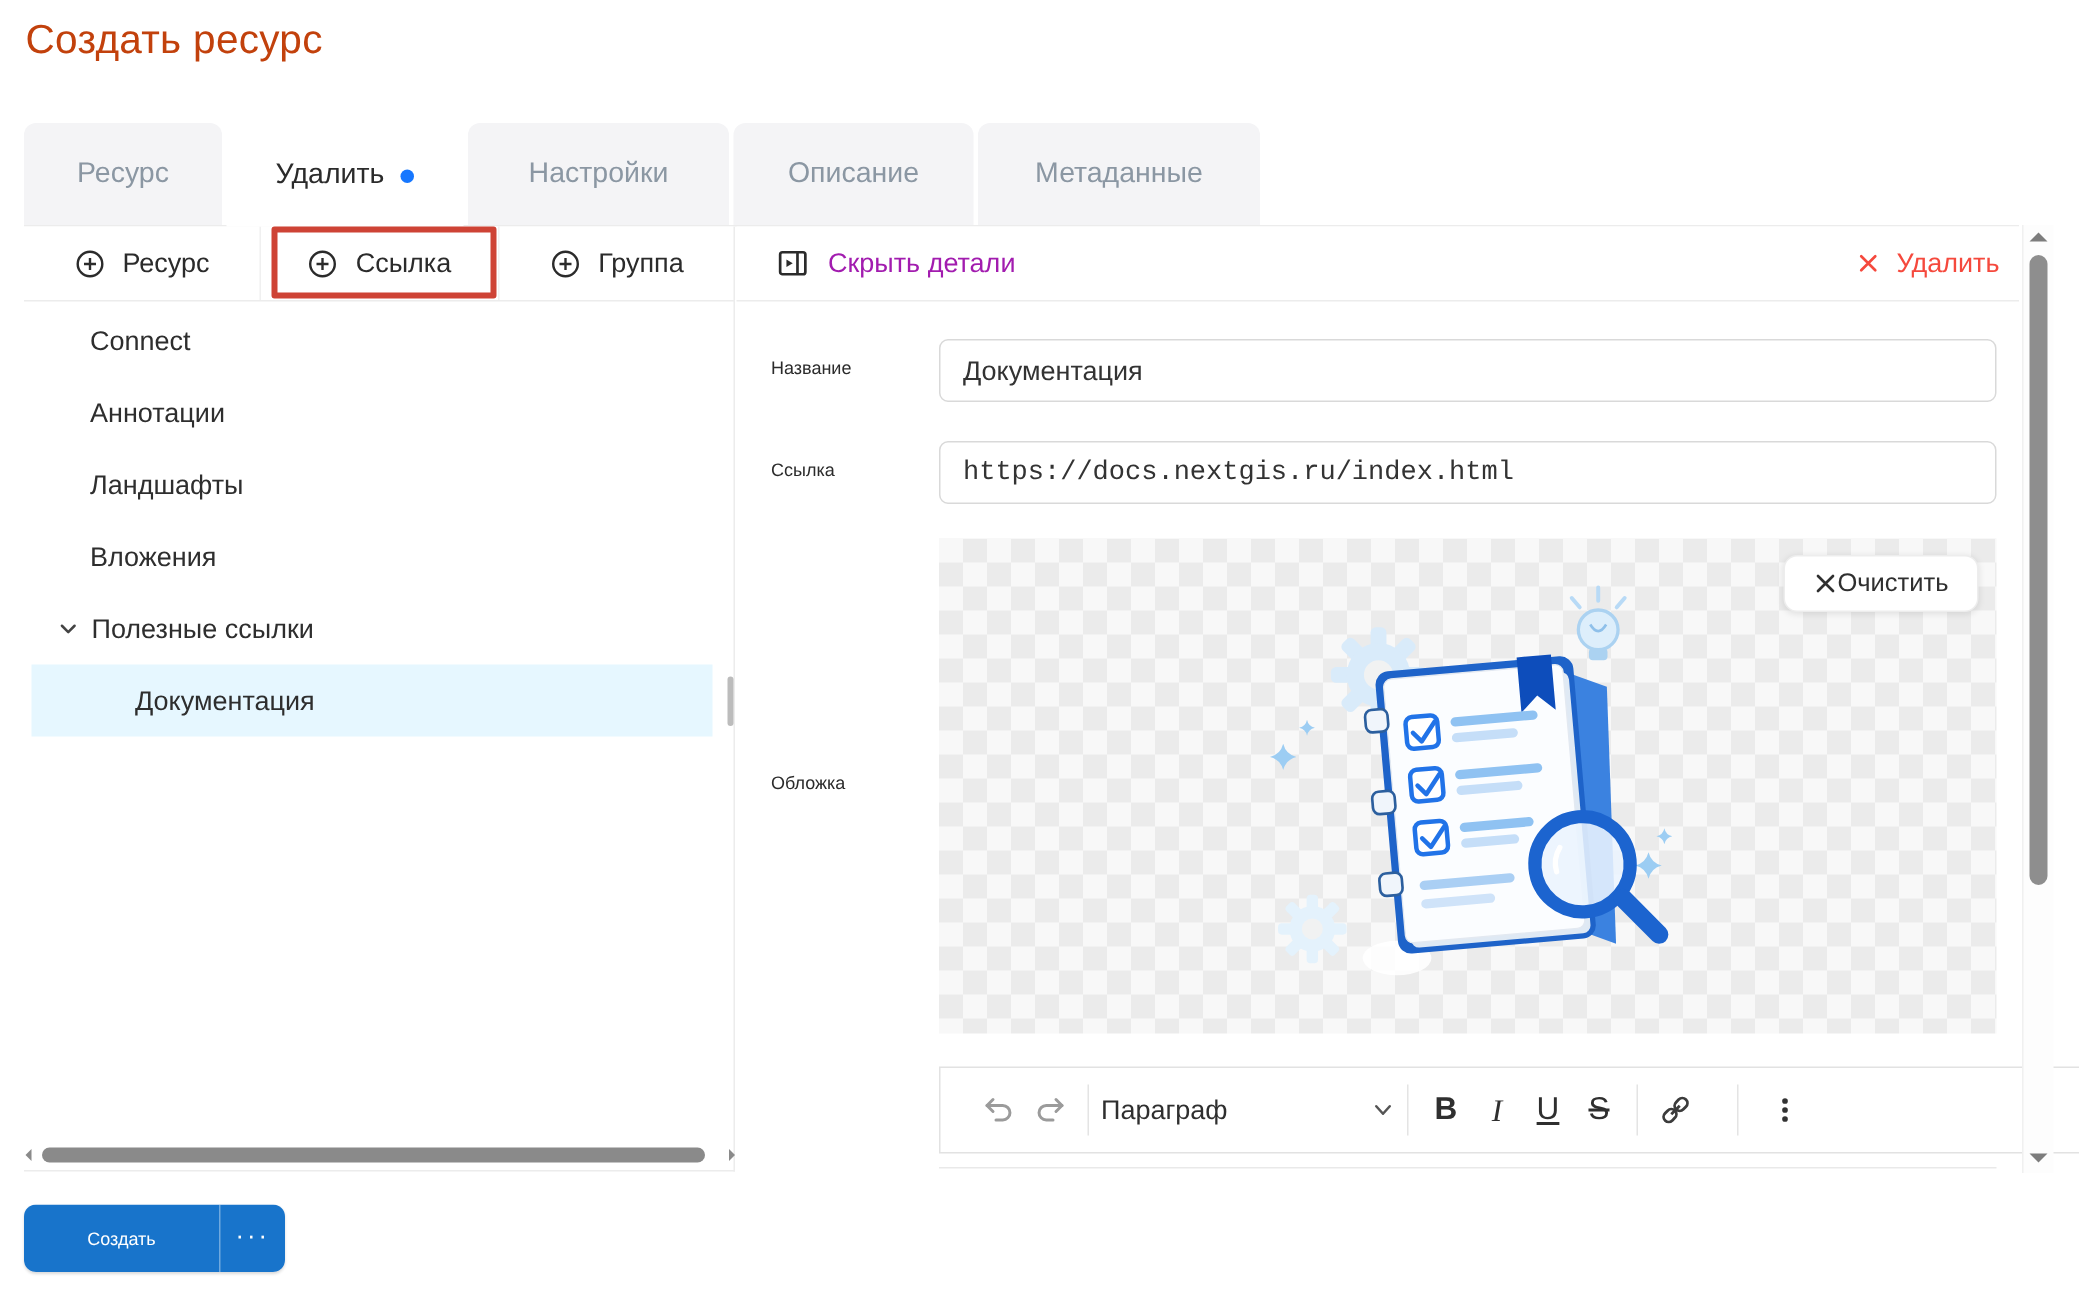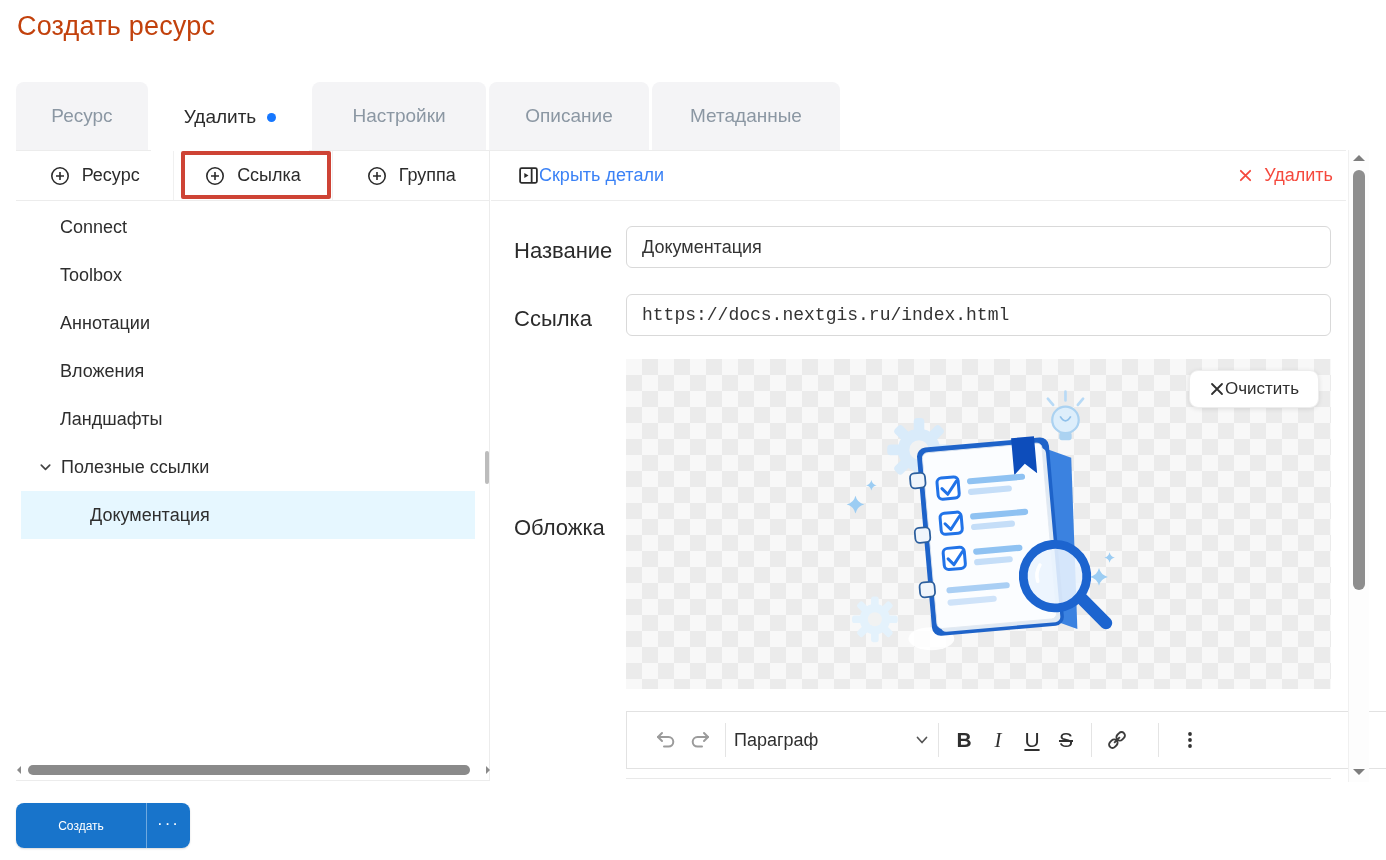--- a/index.html
+++ b/index.html
@@ -48,25 +48,25 @@
   .hscroll .thumb { position:absolute; left:12px; top:3px; width:442px; height:10px;
                     background:#8a8a8a; border-radius:5px; }
   .arrow-left, .arrow-right { position:absolute; top:4px; width:0; height:0; border:4px solid transparent; }
   .arrow-left  { left:1px;  border-right-color:#8a8a8a; border-left:none; }
   .arrow-right { right:0px; border-left-color:#8a8a8a; border-right:none; }
 
   
   .right-panel { position:absolute; left:475px; top:0; width:855px; height:630px; background:#fff; }
   .details-toolbar { position:absolute; left:0; top:0; width:855px; height:50px; display:flex;
                      align-items:center; border-bottom:1px solid #ececec; padding:0 13px 0 27px; }
-  .hide-details { display:flex; align-items:center; font-size:18px; color:#3b82f6; cursor:pointer; }
+  .hide-details { display:flex; align-items:center; gap:13px; font-size:18px; color:#a21caf; cursor:pointer; }
   .spacer { flex:1; }
   .delete-btn { display:flex; align-items:center; gap:11px; font-size:18px; color:#f5493d; cursor:pointer; }
 
-  .form-label { position:absolute; left:23px; font-size:22px; color:#2b2b2b; }
+  .form-label { position:absolute; left:23px; font-size:12px; color:#2b2b2b; }
   .text-input { position:absolute; left:135px; width:705px; height:42px; border:1px solid #d9d9d9;
                 border-radius:6px; font-family:"Liberation Sans",sans-serif; font-size:18px;
                 color:#333; padding:0 15px; outline:none; background:#fff; }
 
   .cover { position:absolute; left:135px; top:208px; width:705px; height:330px;
            background-image:conic-gradient(#ebebeb 25%, #f8f8f8 25% 50%, #ebebeb 50% 75%, #f8f8f8 75%);
            background-size:32px 32px; display:flex; align-items:center; justify-content:center; }
   .clear-btn { position:absolute; top:11px; right:12px; height:38px; padding:0 19px; background:#fff;
                border:1px solid #ededed; border-radius:9px; display:flex; align-items:center; 
                font-size:17px; color:#2f2f2f; box-shadow:0 1px 5px rgba(0,0,0,.10); cursor:pointer; }
@@ -160,30 +160,27 @@
         </svg>
         <span>Группа</span>
       </div>
     </div>
 
     <div class="tree">
       <div class="tree-row">
         <span class="lbl">Connect</span>
       </div>
       <div class="tree-row">
-        <span class="lbl">Toolbox</span>
+        <span class="lbl">Аннотации</span>
       </div>
       <div class="tree-row">
-        <span class="lbl">Аннотации</span>
+        <span class="lbl">Ландшафты</span>
       </div>
       <div class="tree-row">
         <span class="lbl">Вложения</span>
-      </div>
-      <div class="tree-row">
-        <span class="lbl">Ландшафты</span>
       </div>
       <div class="tree-row parent">
         <svg width="15" height="15" viewBox="0 0 16 16">
           <path d="M3.5 5.5 L8 10 L12.5 5.5" fill="none" stroke="#444" stroke-width="1.8" stroke-linecap="round" stroke-linejoin="round"></path>
         </svg>
         <span class="lbl">Полезные ссылки</span>
       </div>
       <div class="tree-row child selected">
         <span class="lbl">Документация</span>
       </div>

